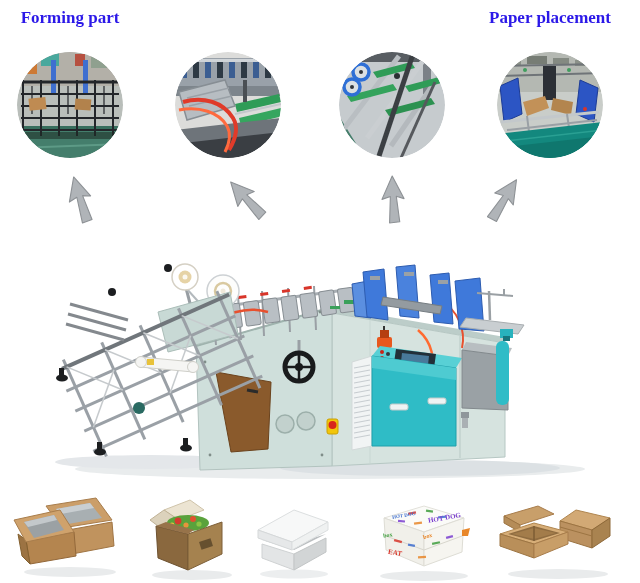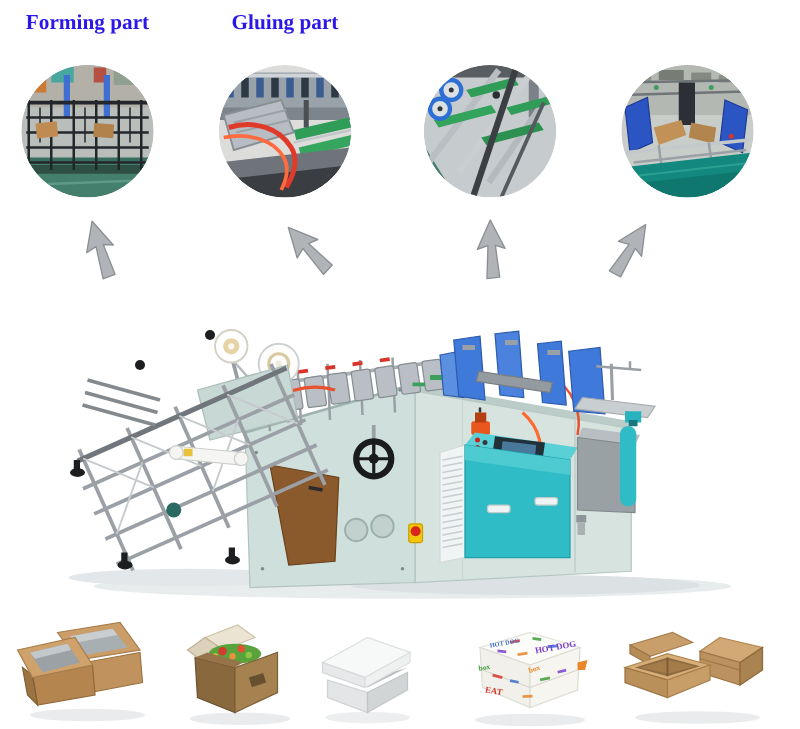--- a/index.html
+++ b/index.html
@@ -83,21 +83,20 @@
           <rect x="4" y="80" width="98" height="7" fill="#1d2a25" opacity="0.55"></rect>
         </g>
       </svg>
     </div>
     <svg class="arrow" viewBox="0 0 40 60">
       <polygon points="20,3 33,30 24,27 27,57 15,58 17,27 7,30" fill="#b0b4b8" stroke="#8d9195" stroke-width="1.3" stroke-linejoin="round"></polygon>
     </svg>
   </div>
 
   <div class="part part-2">
-    <div class="part-label">Gluing part</div>
     <div class="part-photo">
       <svg viewBox="0 0 106 106">
         <defs>
             <clipPath id="cp2">
               <circle cx="53" cy="53" r="53"></circle>
             </clipPath>
           </defs>
         <g clip-path="url(#cp2)">
           <rect width="106" height="106" fill="#dcdcda"></rect>
           <rect y="6" width="106" height="30" fill="#99a1a9"></rect>
@@ -161,20 +160,21 @@
           <circle cx="58" cy="24" r="3" fill="#2b2f33"></circle>
         </g>
       </svg>
     </div>
     <svg class="arrow" viewBox="0 0 40 60">
       <polygon points="20,3 33,30 24,27 27,57 15,58 17,27 7,30" fill="#b0b4b8" stroke="#8d9195" stroke-width="1.3" stroke-linejoin="round"></polygon>
     </svg>
   </div>
 
   <div class="part part-4">
+    <div class="part-label">Paper placement</div>
     <div class="part-photo">
       <svg viewBox="0 0 106 106">
         <defs>
             <clipPath id="cp4">
               <circle cx="53" cy="53" r="53"></circle>
             </clipPath>
           </defs>
         <g clip-path="url(#cp4)">
           <rect width="106" height="106" fill="#c9cdc9"></rect>
           <rect width="106" height="40" fill="#b4b8b2"></rect>

